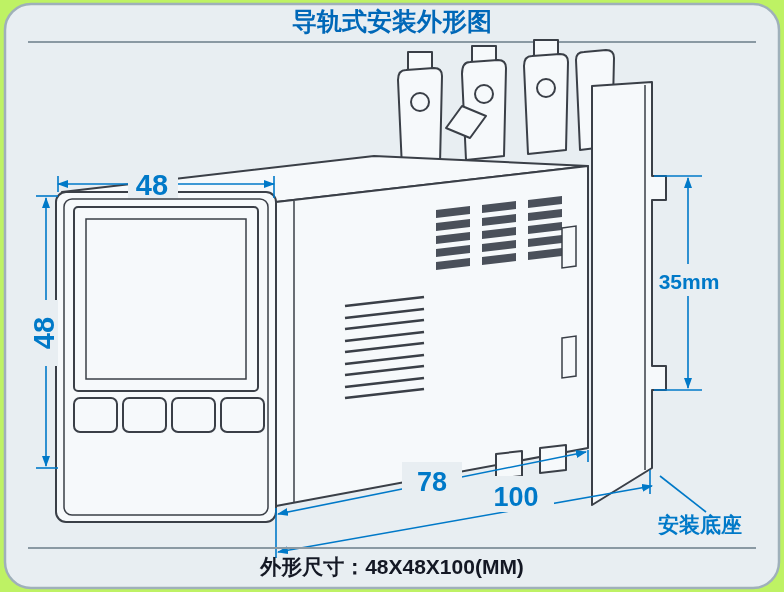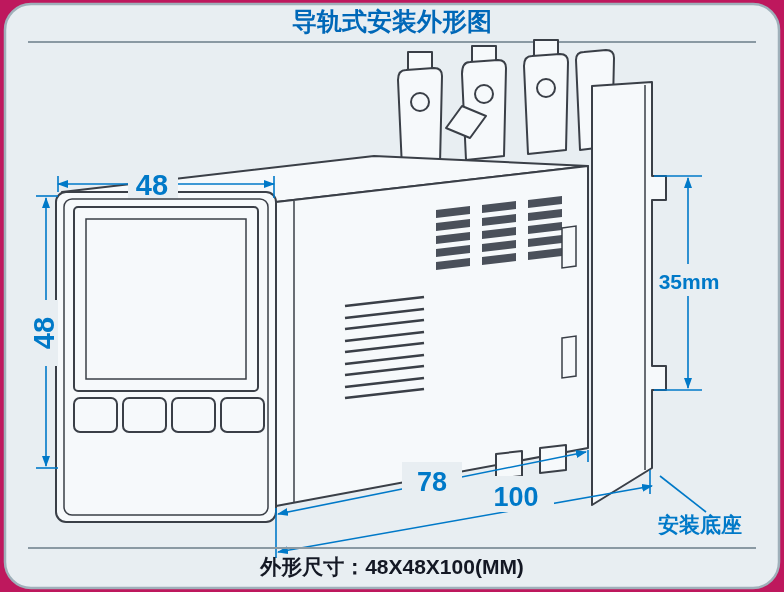--- a/index.html
+++ b/index.html
@@ -1,17 +1,17 @@
 <!DOCTYPE html>
 <html><head>
 <meta charset="utf-8">
 <style>
   html,body{margin:0;padding:0;background:#ffffff;}
   #stage{
-    position:relative;width:784px;height:592px;background:#be185d;overflow:hidden;
+    position:relative;width:784px;height:592px;background:#bef264;overflow:hidden;
     font-family:"Liberation Sans", sans-serif;
   }
   svg{position:absolute;left:0;top:0;}
   text{font-family:"Liberation Sans", sans-serif;}
   .dimtxt{fill:#0079c8;font-weight:bold;}
   .outline{stroke:#3a3f47;fill:#f6f9fb;stroke-width:2;stroke-linejoin:round;}
   .thin{stroke:#3a3f47;fill:none;stroke-width:1.5;}
   .dimline{stroke:#0079c8;stroke-width:1.6;fill:none;}
   .bgmask{fill:#e8eef2;stroke:none;}
 </style>

